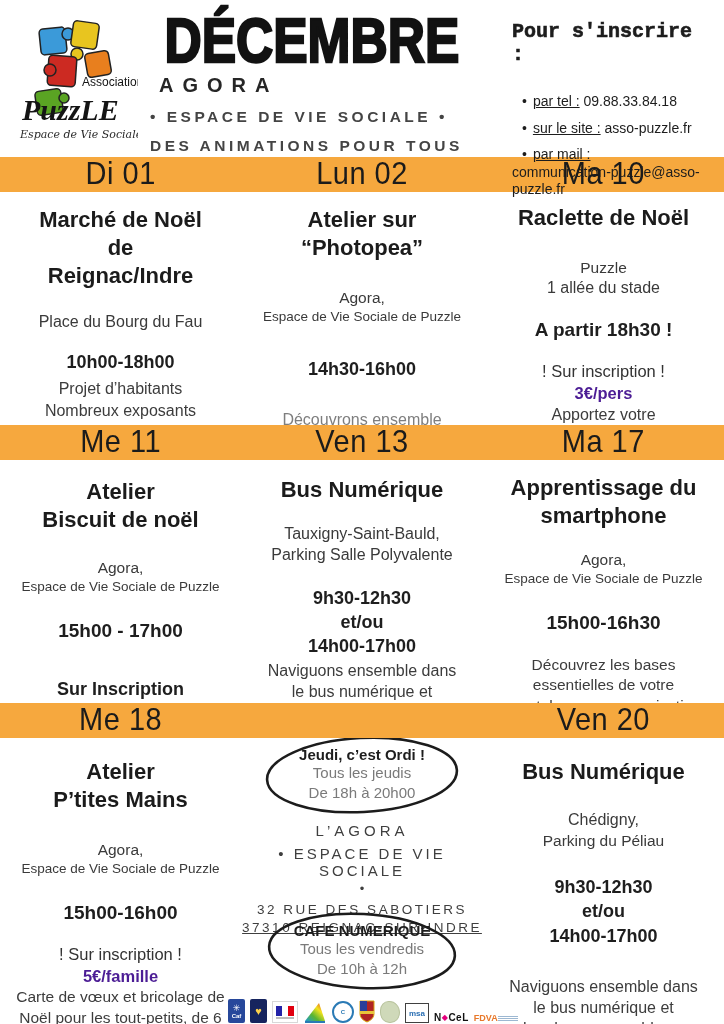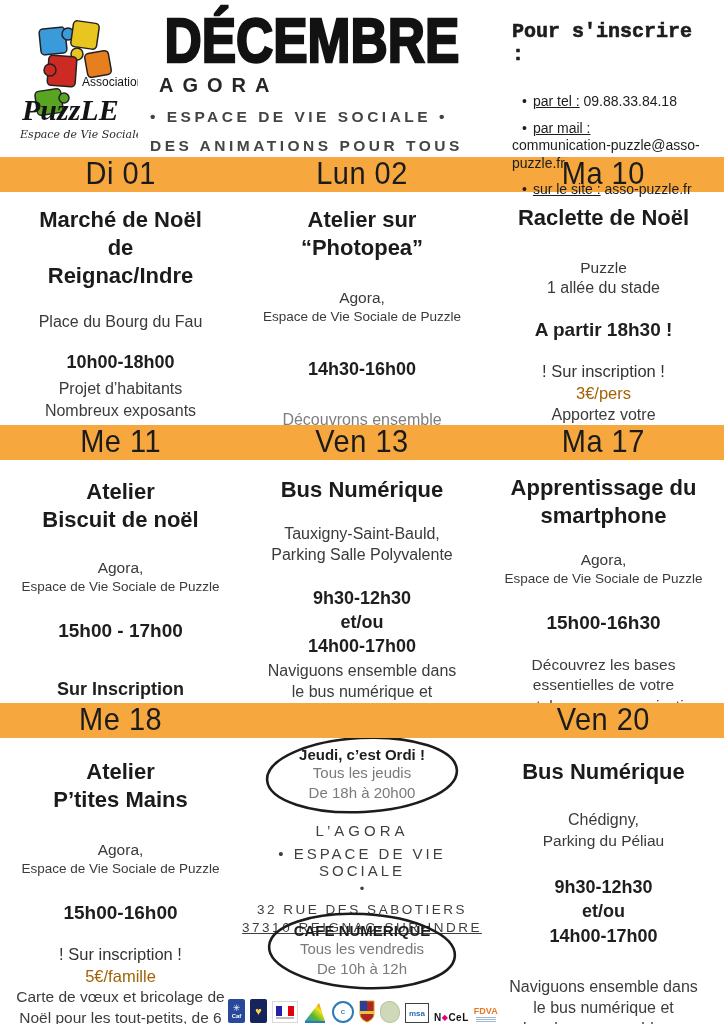--- a/index.html
+++ b/index.html
@@ -35,21 +35,21 @@
   .row-2 { height:243px; }
   .row-3 { height:286px; }
   .cell { text-align:center; padding:12px 6px 0; overflow:hidden; }
   .ev-title { font-size:22px; font-weight:700; color:#1b1b1b; line-height:1.28; white-space:pre-line; }
   .ev-loc1 { font-size:16px; color:#3a3a3a; line-height:1.3; }
   .ev-loc1.sm { font-size:15.5px; }
   .ev-loc2 { font-size:13.5px; color:#3a3a3a; line-height:1.3; }
   .ev-time { font-size:18px; font-weight:700; color:#1e1e1e; line-height:1.4; white-space:pre-line; }
   .ev-note { font-size:16.5px; color:#333; line-height:1.3; }
   .ev-note.bold { font-weight:700; font-size:18px; color:#1e1e1e; }
-  .ev-price { font-size:16.5px; font-weight:400; color:#a16207; line-height:1.35; }
+  .ev-price { font-size:16.5px; font-weight:700; color:#4c1d95; line-height:1.35; }
   .ev-desc { font-size:16px; color:#3c3c3c; line-height:1.32; white-space:pre-line; }
   .ev-desc.gray { color:#7e7e7e; }
   .ev-desc.sm { font-size:15.5px; }
 
   
   .center-cell { position:relative; text-align:center; }
   .oval { position:absolute; left:50%; transform:translateX(-50%); }
   .oval svg { position:absolute; inset:0; width:100%; height:100%; }
   .oval .oval-text { position:relative; padding-top:12px; }
   .oval1 { top:-4px; width:200px; height:82px; }
@@ -73,21 +73,21 @@
   .lg-rf .flag { display:flex; width:18px; height:10px; }
   .lg-rf .flag i { flex:1; }
   .lg-rf .tl { width:18px; height:2px; background:#bbb; }
   .lg-tour { width:24px; height:22px; position:relative; }
   .lg-blere { width:22px; height:22px; border:2px solid #2a7ab5; border-radius:50%; color:#2a7ab5; font-size:6px; }
   .lg-blason { width:16px; height:23px; }
   .lg-commune { width:20px; height:22px; background:#cfd9b9; border-radius:45% 55% 50% 50%; border:1px solid #b9c49e; }
   .lg-msa { width:24px; height:20px; background:#fff; border:1px solid #404040; color:#2b6fb3; font-size:8px; }
   .lg-nacel { color:#111; font-size:10px; letter-spacing:0.5px; }
   .lg-nacel .dia { color:#e5007d; font-size:8px; }
-  .lg-fdva { flex-direction:column; color:#e8782a; font-size:9px; line-height:1;justify-content:center; }
+  .lg-fdva { flex-direction:row; color:#e8782a; font-size:9px; line-height:1;justify-content:center; }
   .lg-fdva .lines { width:20px; height:6px; background:repeating-linear-gradient(#9db8d2 0 1px,#fff 1px 2px); margin-top:1px; }
 </style>
 </head>
 <body>
 
 <div class="page">
 
   <div class="header">
 
     <div class="logo-box">
@@ -117,26 +117,26 @@
       <div class="sub-line">DES ANIMATIONS POUR TOUS</div>
     </div>
 
     <div class="contact">
       <div class="contact-title">Pour s'inscrire :</div>
       <div class="contact-item">
         <span class="bullet">•</span><span class="lbl">par tel :</span>
         <span>09.88.33.84.18</span>
       </div>
       <div class="contact-item">
+        <span class="bullet">•</span><span class="lbl">sur le site :</span>
+        <span>asso-puzzle.fr</span>
+      </div>
+      <div class="contact-item">
         <div><span class="bullet">•</span><span class="lbl">par mail :</span></div>
         <div class="contact-val-wrap">communication-puzzle@asso-puzzle.fr</div>
-      </div>
-      <div class="contact-item">
-        <span class="bullet">•</span><span class="lbl">sur le site :</span>
-        <span>asso-puzzle.fr</span>
       </div>
     </div>
   </div>
 
   <div class="banner">
     <div class="date">Di 01</div>
     <div class="date">Lun 02</div>
     <div class="date">Ma 10</div>
   </div>
 

